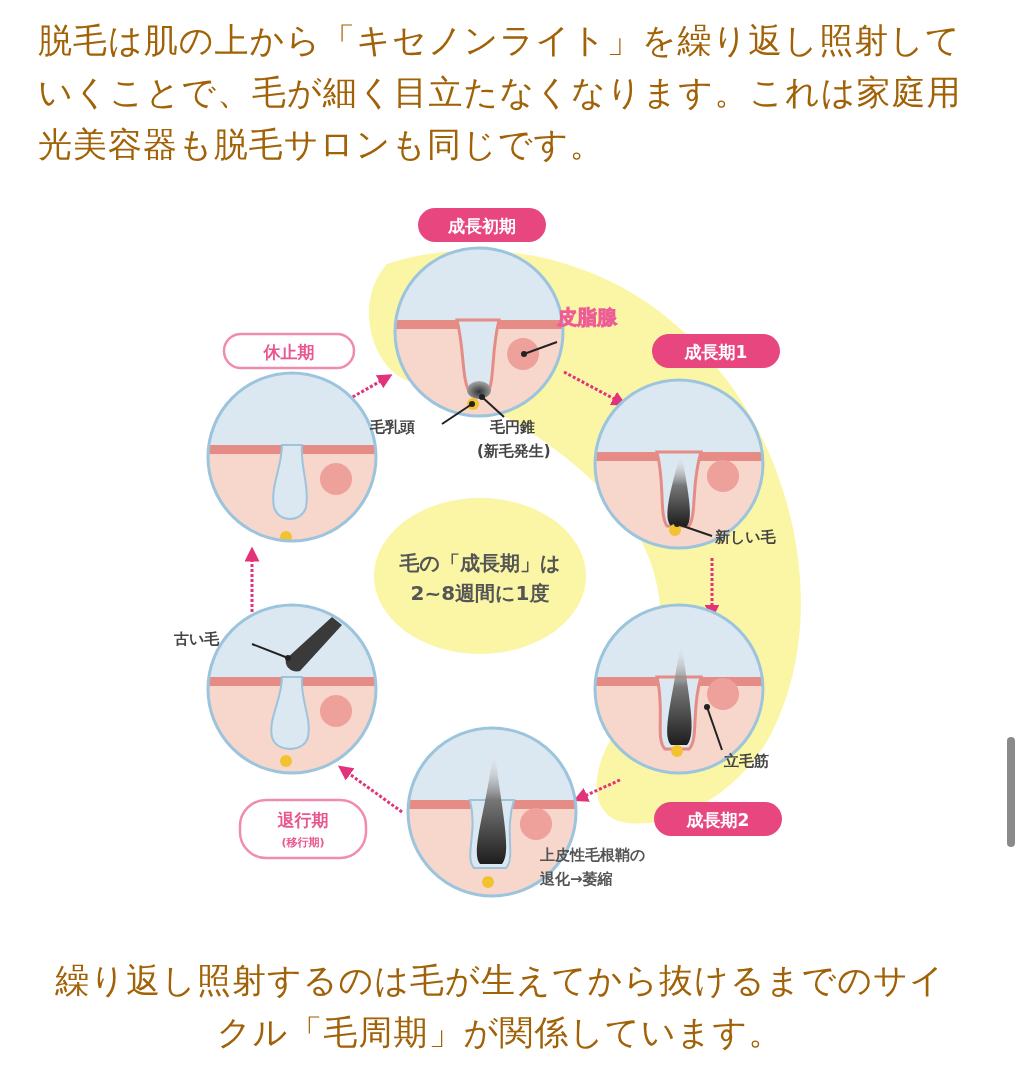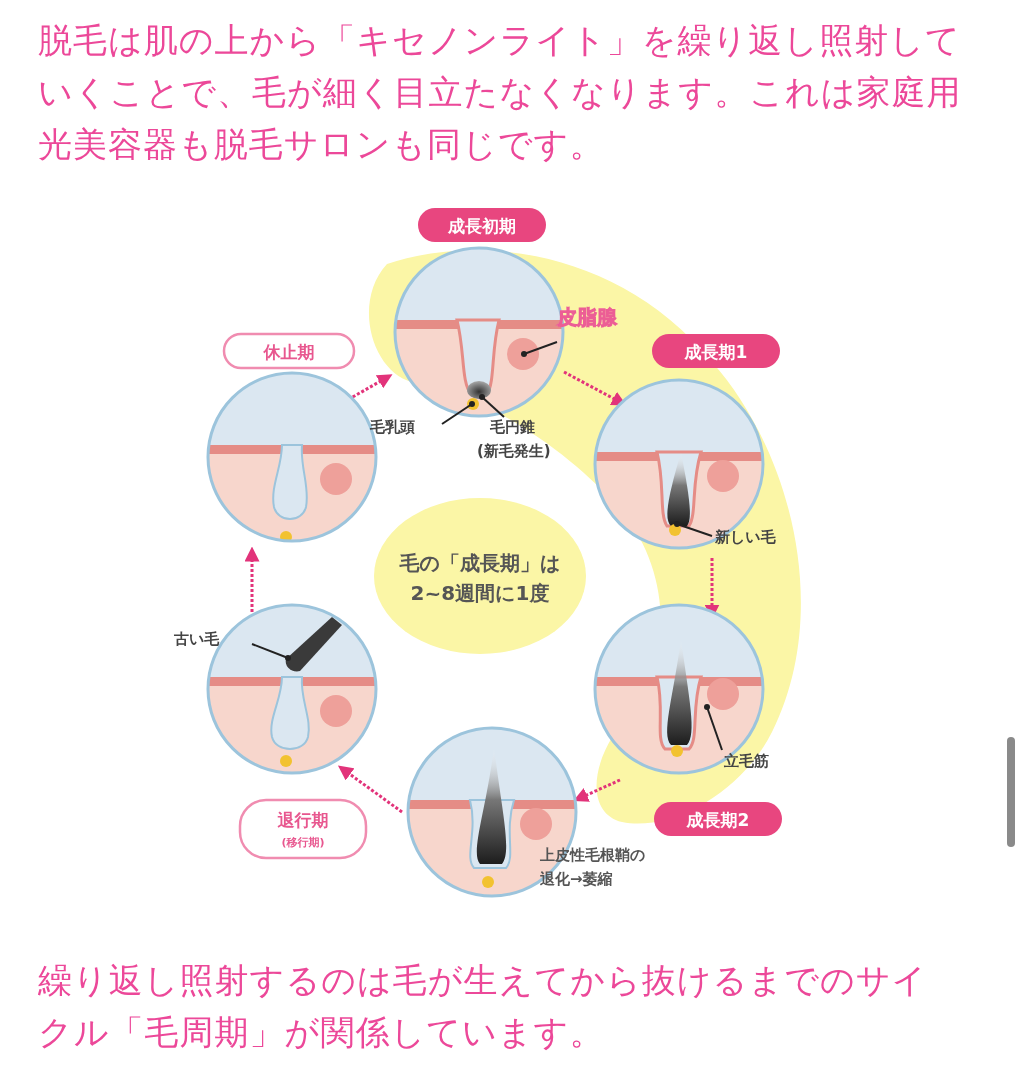--- a/index.html
+++ b/index.html
@@ -1,21 +1,21 @@
 <!DOCTYPE html>
 <html><head>
 <meta charset="utf-8">
 <style>
   html, body { margin:0; padding:0; background:#ffffff; }
   body { width:1022px; height:1080px; position:relative; overflow:hidden;
          font-family: "DejaVu Sans", "Liberation Sans", sans-serif; color:#222; }
   .para { position:absolute; left:38px; right:60px; font-size:34px; line-height:52px;
-          letter-spacing:1px; color:#ec4899; margin:0; }
+          letter-spacing:1px; color:#a16207; margin:0; }
   #para1 { top:14px; }
-  #para2 { top:954px; }
+  #para2 { top:954px;text-align:center; }
   .figure { position:absolute; left:152px; top:192px; width:670px; height:730px; background:#fff; }
   .figure svg { position:absolute; left:0; top:0; }
   .scrollbar { position:absolute; left:1007px; top:737px; width:8px; height:110px;
                background:#8a8a8a; border-radius:4px; }
   .svgtext { font-family: "DejaVu Sans", "Liberation Sans", sans-serif; }
 </style>
 </head>
 <body>
 
 <p class="para" id="para1">脱毛は肌の上から「キセノンライト」を繰り返し照射していくことで、毛が細く目立たなくなります。これは家庭用光美容器も脱毛サロンも同じです。</p>

